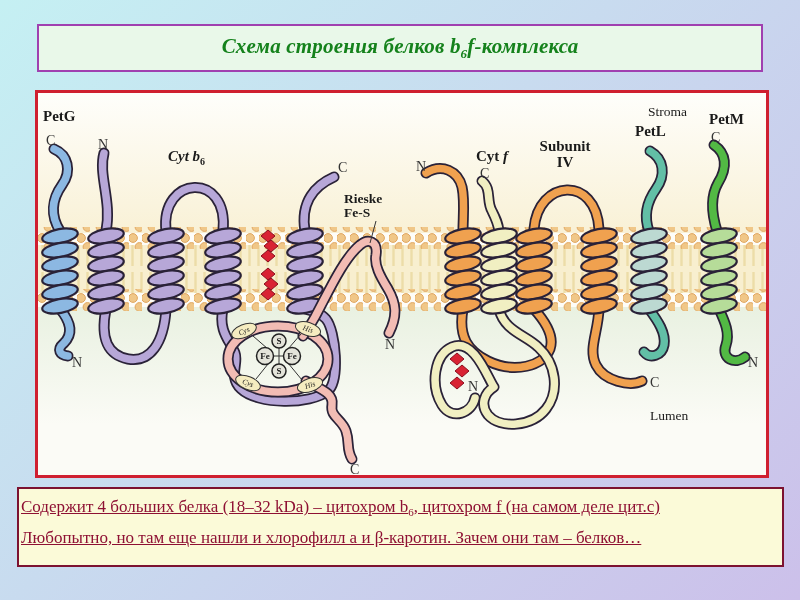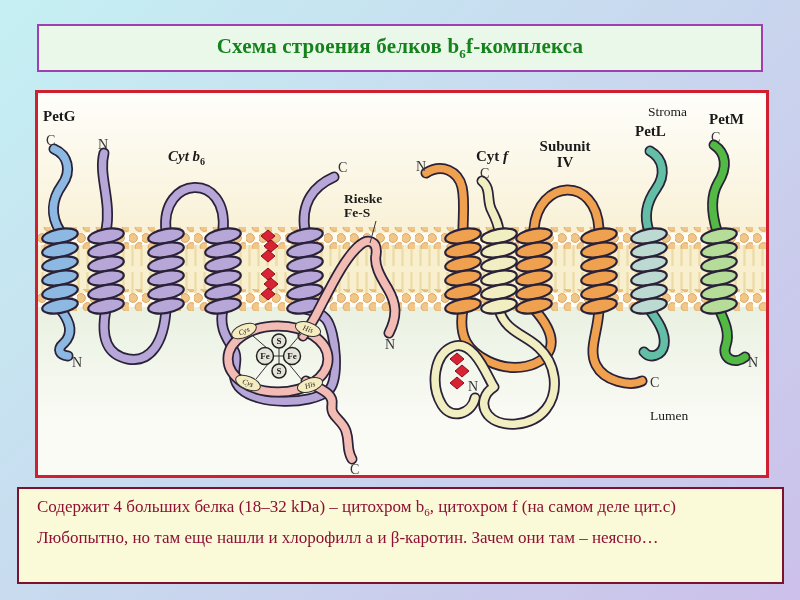--- a/index.html
+++ b/index.html
@@ -7,32 +7,32 @@
     width:800px;height:600px;position:relative;overflow:hidden;
     font-family:"Liberation Serif","DejaVu Serif",serif;
     background:linear-gradient(135deg,var(--bg-start) 0%,var(--bg-end) 100%);
   }
   .title-box{
     position:absolute;left:37px;top:24px;width:722px;height:44px;
     background:var(--title-bg);border:2px solid var(--title-border);
     display:flex;align-items:center;justify-content:center;
   }
   .title-box .t{
-    color:var(--title-text);font-weight:bold;font-size:21px;letter-spacing:.2px;
+    color:var(--title-text);font-weight:bold;font-size:21px;letter-spacing:.2px;font-style:italic;
   }
   .title-box sub{font-size:13px;}
   .panel{
     position:absolute;left:35px;top:90px;width:728px;height:382px;
     background:#fefdf8;border:3px solid var(--panel-border);
   }
   .textbox{
-    position:absolute;left:17px;top:487px;width:767px;height:97px;
+    position:absolute;left:17px;top:487px;width:767px;height:80px;
     background:var(--textbox-bg);border:2px solid var(--textbox-border);
     color:var(--textbox-text);font-size:17px;line-height:25px;
-    padding:5px 18px;box-sizing:border-box;
+    padding:5px 2px;box-sizing:border-box;text-decoration:underline;
   }
   .textbox sub{font-size:11px;}
   svg text{font-family:"Liberation Serif","DejaVu Serif",serif;fill:#1a1a1a;}
   .lbl{font-weight:bold;font-size:15px;}
   .lbl-s{font-weight:bold;font-size:13.5px;}
   .term{font-size:14px;fill:#333;}
   .side{font-size:13.5px;}
   .tube{fill:none;stroke-linecap:round;stroke-linejoin:round;}
   .out{stroke:var(--outline);stroke-width:11;}
   .in{stroke-width:7.5;}
@@ -238,14 +238,14 @@
     <text class="lbl" x="671" y="31">PetM</text>
     <text class="term" x="673" y="49">C</text>
     <text class="term" x="710" y="274">N</text>
     <text class="side" x="612" y="327">Lumen</text>
   </g>
 </svg>
 </div>
 
 <div class="textbox">
   <div><span>Содержит 4 больших белка (18–32 kDa) – цитохром b</span><sub>6</sub><span>, цитохром f (на самом деле цит.с)</span></div>
-  <div>Любопытно, но там еще нашли и хлорофилл а и β-каротин. Зачем они там – неясно…</div>
+  <div>Любопытно, но там еще нашли и хлорофилл а и β-каротин. Зачем они там – белков…</div>
 </div>
 
 </body></html>

